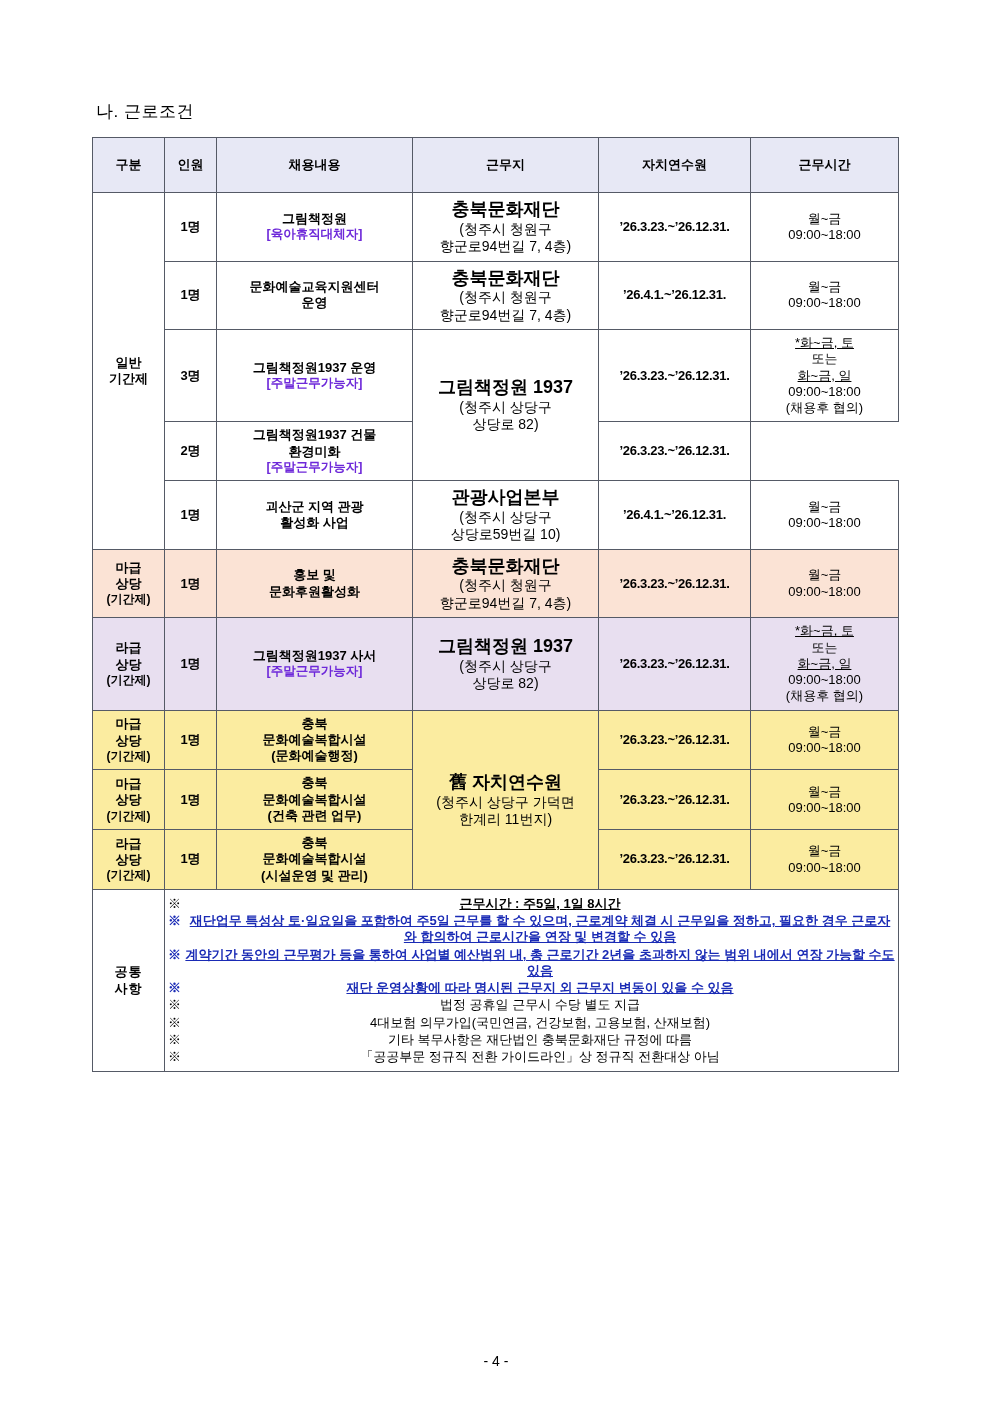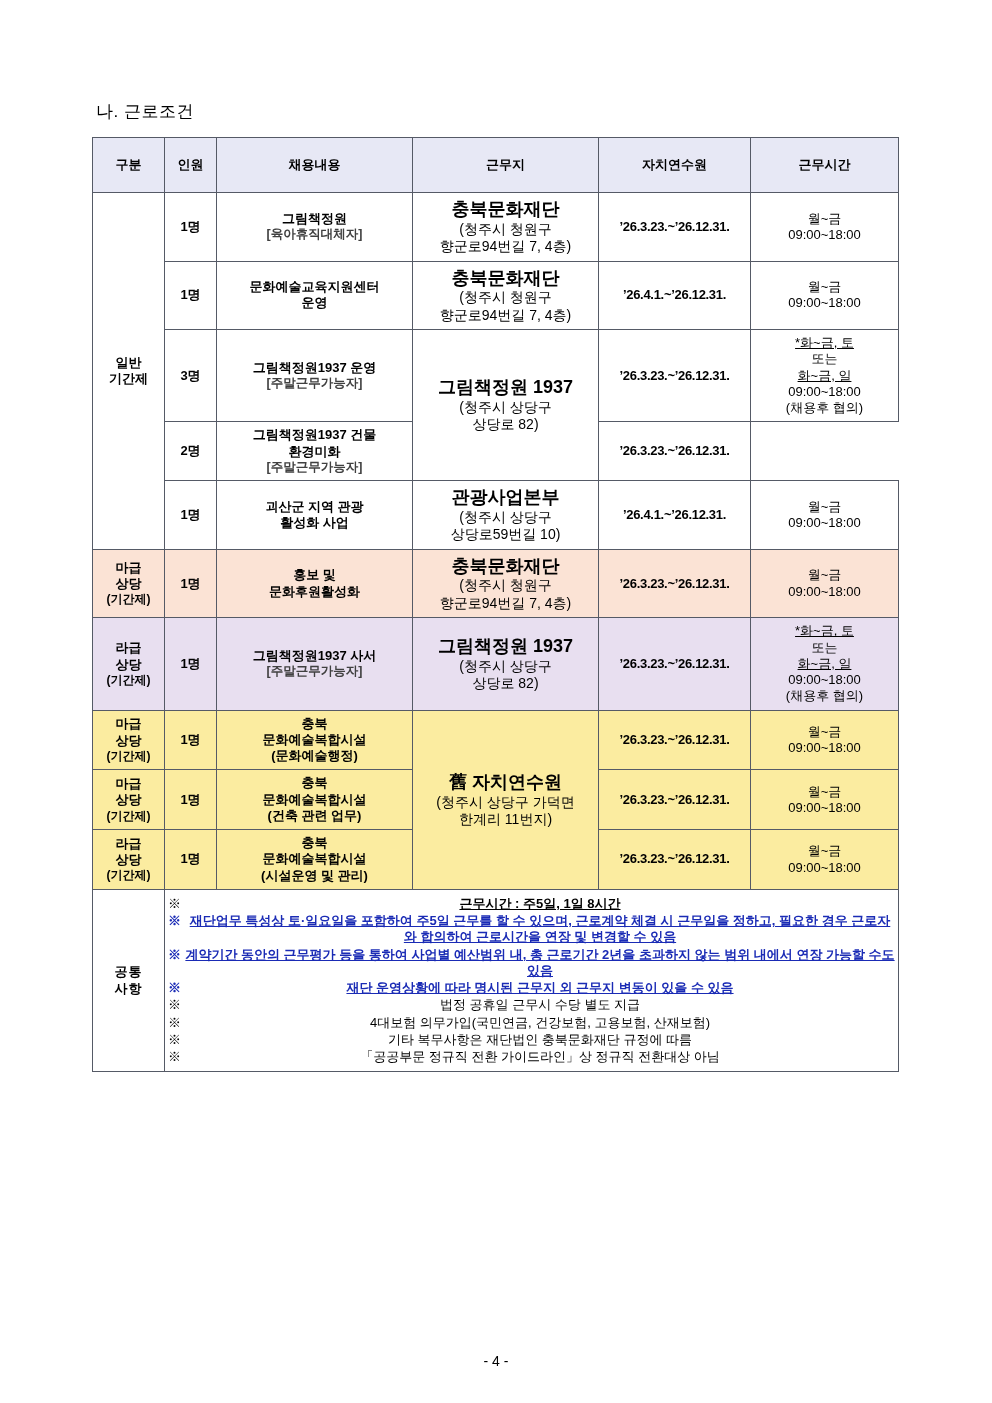--- a/index.html
+++ b/index.html
@@ -67,21 +67,21 @@
     font-weight: bold;
     font-size: 13px;
     margin-top: 48px;
   }
   .content-cell {
     font-weight: bold;
     font-size: 14px;
     line-height: 1.4;
   }
   .content-cell .note {
-    color: #404040;
+    color: #6d28d9;
     font-size: 12.5px;
     font-weight: bold;
     display: block;
   }
   .place-cell {
     font-size: 13px;
     line-height: 1.35;
   }
   .place-cell .pname {
     font-weight: bold;

